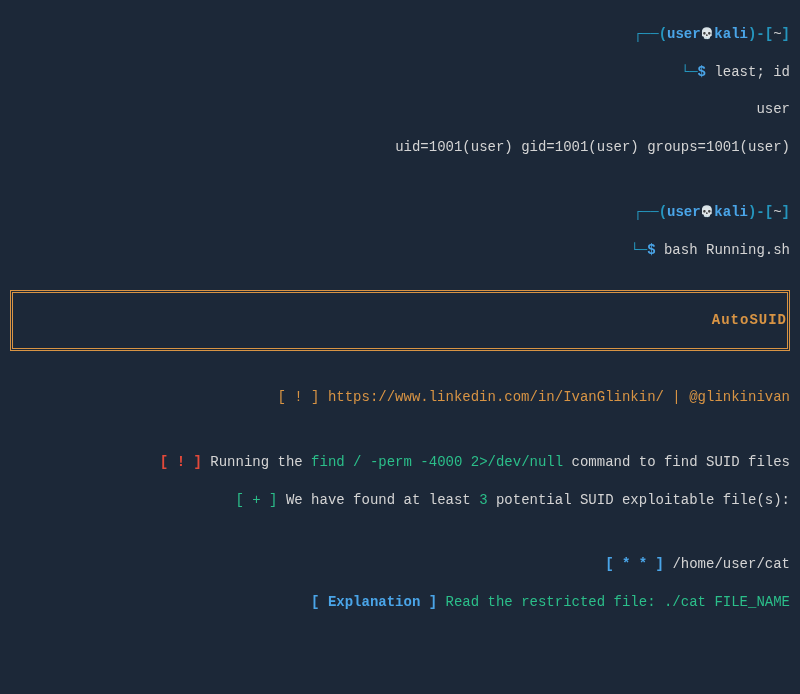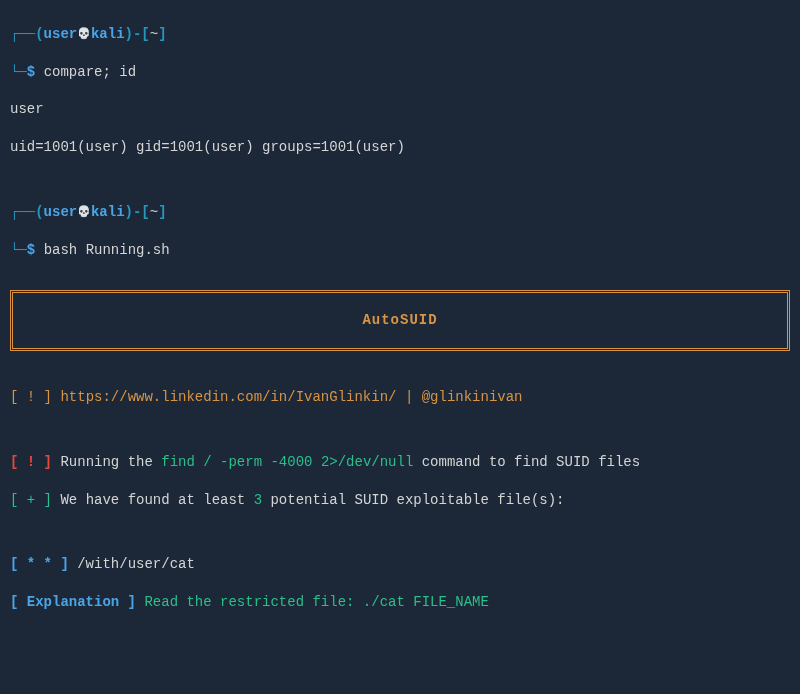--- a/index.html
+++ b/index.html
@@ -7,61 +7,61 @@
       background: #1c2838;
       color: #d4d4d4;
       font-family: 'Courier New', monospace;
       font-size: 14px;
       line-height: 1.35;
       width: 800px;
       height: 694px;
       padding: 6px 10px;
       overflow: hidden;
     }
-    .term { white-space: pre; }
+    .term { white-space: pre; text-align: right; }
     .cyan { color: #2596be; font-weight: bold; }
     .blue { color: #4aa5e8; font-weight: bold; }
     .green { color: #2bbf8a; font-weight: normal; }
     .red { color: #e2493a; font-weight: bold; }
     .orange { color: #d89444; }
     .white { color: #d4d4d4; }
     .banner {
       border: 3px double #d89444;
       margin: 12px 0 18px 0;
       padding: 18px 0;
-      text-align: center;
+      text-align: right;
       color: #d89444;
       font-weight: bold;
       letter-spacing: 1px;
     }
     .spacer { height: 8px; }
     .skull { font-size: 11px; vertical-align: middle; }
   </style>
 </head>
 <body>
 
 <div class="term">
 <div><span class="cyan">┌──(</span><span class="blue">user</span><span class="blue skull">💀</span><span class="blue">kali</span><span class="cyan">)-[</span><span class="white">~</span><span class="cyan">]</span></div>
-<div><span class="cyan">└─</span><span class="blue">$ </span><span class="white">compare; id</span></div>
+<div><span class="cyan">└─</span><span class="blue">$ </span><span class="white">least; id</span></div>
 <div class="white">user</div>
 <div class="white">uid=1001(user) gid=1001(user) groups=1001(user)</div>
 <div class="spacer"></div>
 <div><span class="cyan">┌──(</span><span class="blue">user</span><span class="blue skull">💀</span><span class="blue">kali</span><span class="cyan">)-[</span><span class="white">~</span><span class="cyan">]</span></div>
 <div><span class="cyan">└─</span><span class="blue">$ </span><span class="white">bash Running.sh</span></div>
 </div>
 
 <div class="banner">AutoSUID</div>
 
 <div class="term">
 <div><span class="orange">[ ! ] </span><span class="orange">https://www.linkedin.com/in/IvanGlinkin/</span><span class="orange"> | </span><span class="orange">@glinkinivan</span></div>
 <div class="spacer"></div>
 <div><span class="red">[ ! ] </span><span class="white">Running the </span><span class="green">find / -perm -4000 2&gt;/dev/null</span><span class="white"> command to find SUID files</span></div>
 <div><span class="green">[ + ] </span><span class="white">We have found at least </span><span class="green">3</span><span class="white"> potential SUID exploitable file(s):</span></div>
 <div class="spacer"></div>
-<div><span class="blue">[ * * ] </span><span class="white">/with/user/cat</span></div>
+<div><span class="blue">[ * * ] </span><span class="white">/home/user/cat</span></div>
 <div><span class="blue">[ Explanation ] </span><span class="green">Read the restricted file: ./cat FILE_NAME</span></div>
 
 
 
 
 
 
 
 
 

